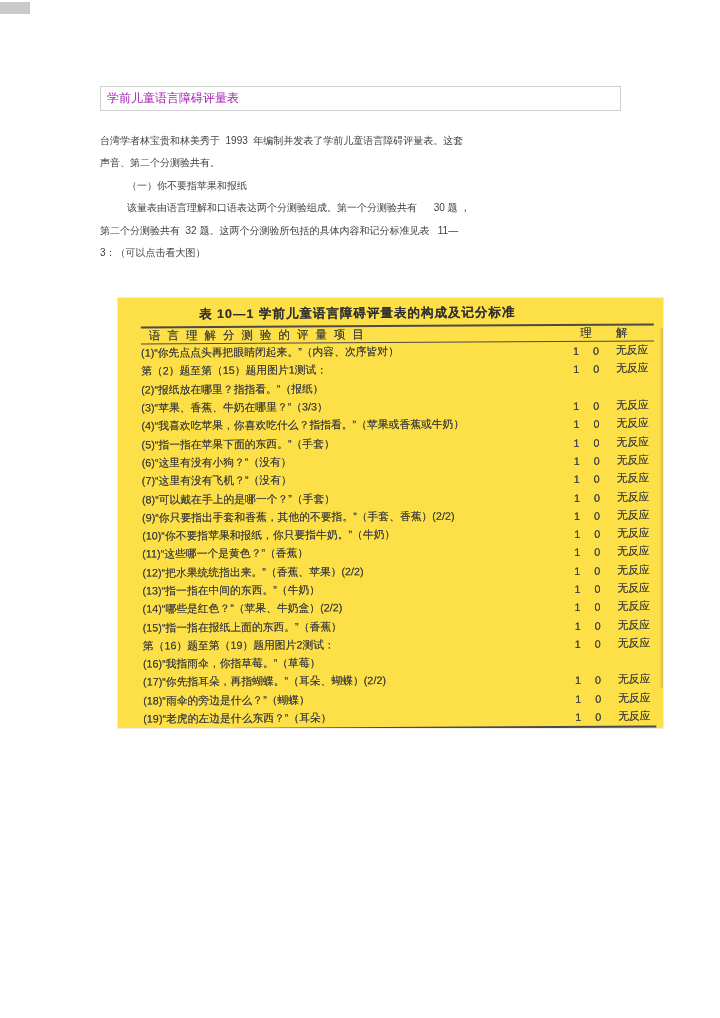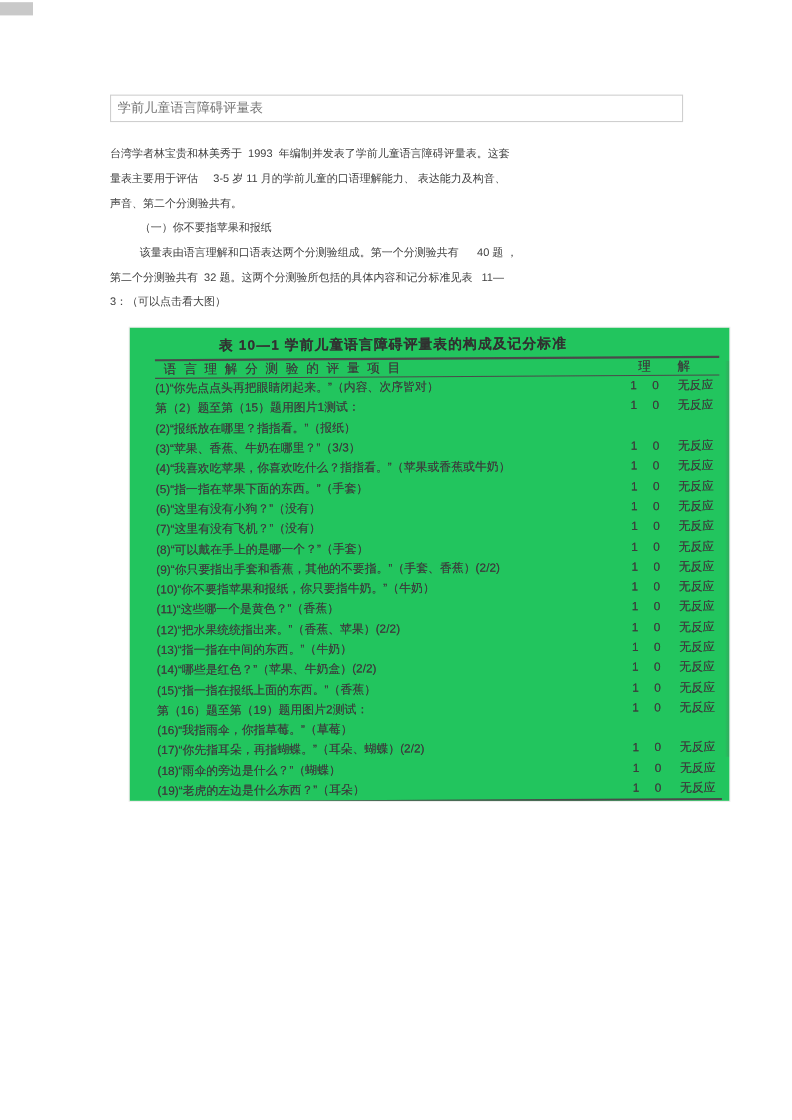--- a/index.html
+++ b/index.html
@@ -17,38 +17,38 @@
   }
   .content {
     position:absolute; left:100px; top:86px; width:521px;
   }
   .title-box {
     border:1px solid #cfcfcf;
     height:25px;
     line-height:23px;
     padding-left:6px;
     font-size:12px;
-    color:#737373;
+    color:#a21caf;
     background:#fff;
   }
   .article {
     margin-top:19px;
     font-size:10px;
     line-height:22.4px;
     color:#404040;
   }
   .article .line { white-space:pre; overflow:hidden; }
   .article .line.indent { padding-left:27px; }
 
   
   .scan {
     position:absolute;
     left:118px; top:298px;
     width:545px; height:430px;
-    background:#22c55e;
+    background:#fde047;
     box-shadow:0 0 0 1px #ececea;
     cursor:pointer;
     overflow:hidden;
   }
   .scan::after {
     content:"";
     position:absolute; right:0; top:30px; bottom:40px; width:4px;
     background:linear-gradient(to left, rgba(90,90,90,0.25), rgba(90,90,90,0));
   }
   .scan-inner {
@@ -97,24 +97,23 @@
 <div class="corner-artifact"></div>
 
 <div class="content">
 
   <div class="title-box">
     <span>学前儿童语言障碍评量表</span>
   </div>
 
   <div class="article">
       <div class="line">台湾学者林宝贵和林美秀于  1993  年编制并发表了学前儿童语言障碍评量表。这套</div>
-      <div class="line">量表主要用于评估     3-5 岁 11 月的学前儿童的口语理解能力、 表达能力及构音、</div>
       <div class="line">声音、第二个分测验共有。</div>
       <div class="line indent">（一）你不要指苹果和报纸</div>
-      <div class="line indent">该量表由语言理解和口语表达两个分测验组成。第一个分测验共有      40 题 ，</div>
+      <div class="line indent">该量表由语言理解和口语表达两个分测验组成。第一个分测验共有      30 题 ，</div>
       <div class="line">第二个分测验共有  32 题。这两个分测验所包括的具体内容和记分标准见表   11—</div>
       <div class="line">3：（可以点击看大图）</div>
     </div>
 
 </div>
 
 <div class="scan" title="">
   <div class="scan-inner">
     <div class="scan-title">表 10—1  学前儿童语言障碍评量表的构成及记分标准</div>
     <div class="tbl">

